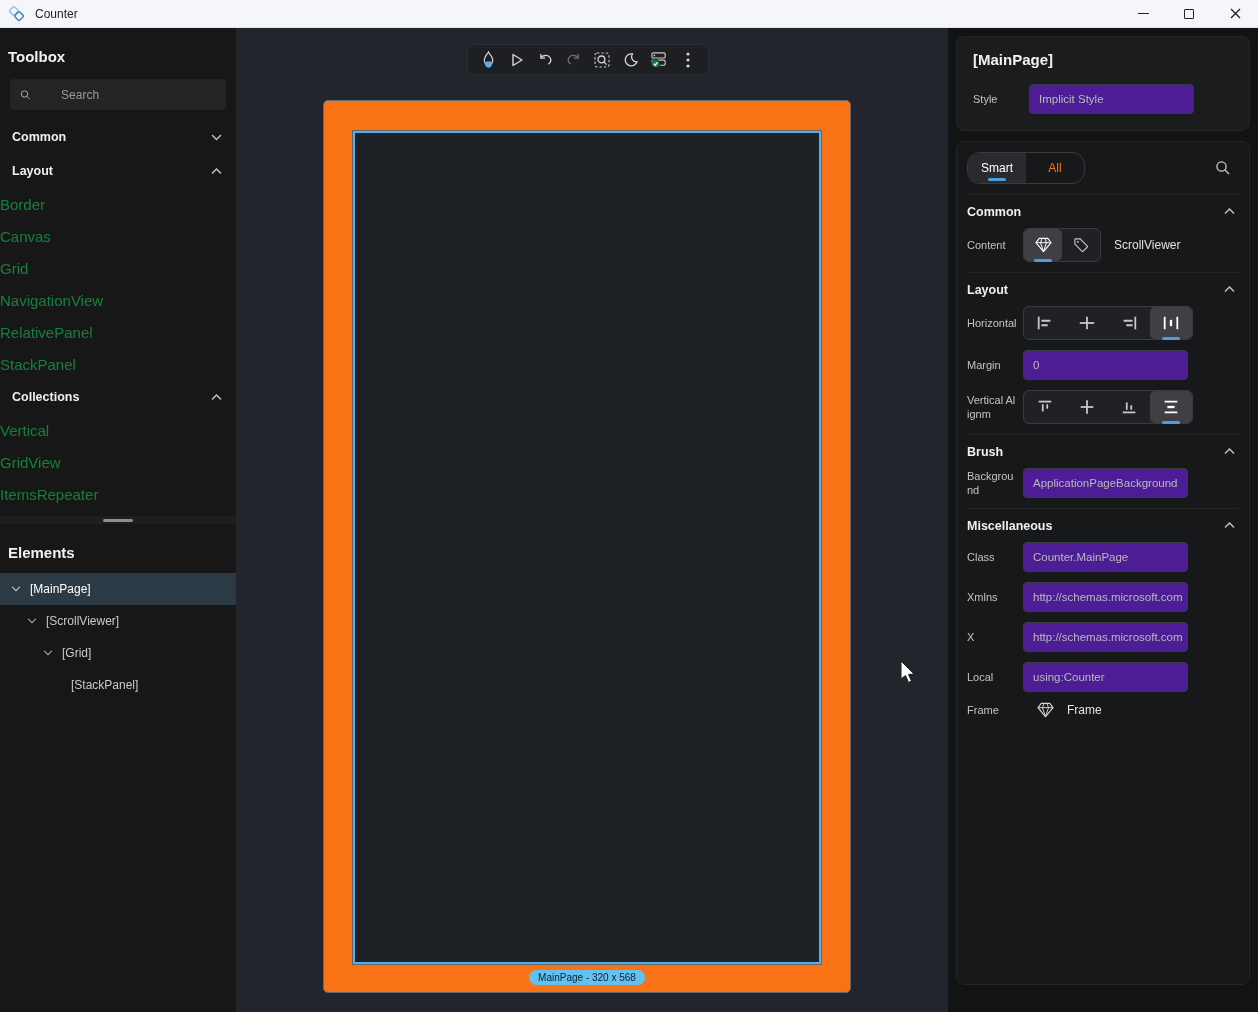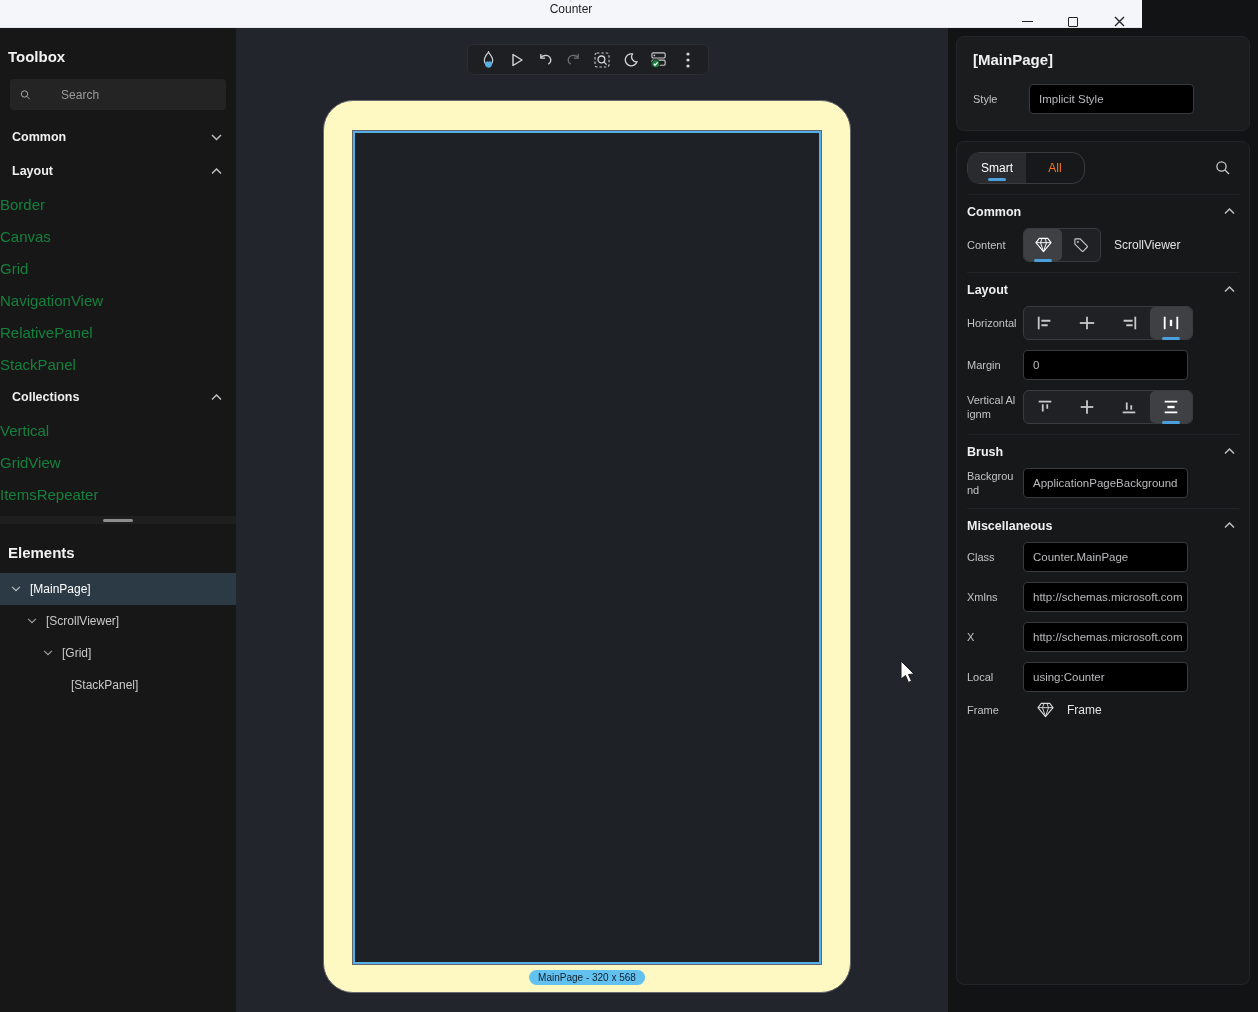--- a/index.html
+++ b/index.html
@@ -1,21 +1,21 @@
 <!DOCTYPE html>
 <html><head>
 <meta charset="utf-8">
 <style>
   * { margin:0; padding:0; box-sizing:border-box; }
   html,body { width:1258px; height:1012px; overflow:hidden; background:#121315;
     font-family:"Liberation Sans", sans-serif; -webkit-font-smoothing:antialiased; }
 
   
-  .titlebar { position:absolute; left:0; top:0; width:1142px; height:28px;
-    background:#f4f6f9; display:flex; align-items:center; border-bottom:1px solid #e2e5e9;flex-direction:column; }
+  .titlebar { position:absolute; left:0; top:0; width:1258px; height:28px;
+    background:#f4f6f9; display:flex; align-items:center; border-bottom:1px solid #e2e5e9; }
   .titlebar .logo { width:17px; height:17px; margin:0 10px 0 8px; }
   .titlebar .app-title { font-size:12px; color:#1f1f1f; }
   .win-controls { margin-left:auto; display:flex; height:100%; }
   .win-btn { width:46px; height:100%; display:flex; align-items:center; justify-content:center; cursor:default; }
   .glyph-min { width:11px; height:0; border-top:1.4px solid #222; }
   .glyph-max { width:10px; height:10px; border:1.4px solid #222; border-radius:1px; }
 
   
   .app { position:absolute; left:0; top:28px; width:1258px; height:984px; display:flex; }
   .sidebar { width:236px; height:100%; background:#171717; color:#d6d6d6; flex:none;
@@ -47,37 +47,37 @@
   .tree-row.d2 { padding-left:43px; }
   .tree-row.d3 { padding-left:71px; }
 
   
   .float-toolbar { position:absolute; left:231px; top:16px; width:242px; height:31px;
     background:#1d1f23; border:1px solid #2b2e33; border-radius:7px; display:flex;
     align-items:center; justify-content:space-around; padding:0 6px; }
   .tb-btn { width:26px; height:26px; display:flex; align-items:center; justify-content:center;
     border-radius:4px; cursor:default; }
   .phone { position:absolute; left:87px; top:72px; width:528px; height:893px;
-    border:1.5px solid #66696d; border-radius:30px; background:#fef9c3; }
+    border:1.5px solid #66696d; border-radius:5px; background:#f97316; }
   .page { position:absolute; left:28px; top:29px; width:470px; height:835px;
     background:#1e2125; border:1px solid #63676c; box-shadow:inset 0 0 0 2px #55b0e8; }
   .page-badge { position:absolute; left:50%; top:869px; transform:translateX(-50%);
     background:#63c1f0; color:#10202c; font-size:10px; padding:2px 9px; border-radius:9px;
     white-space:nowrap; }
   .cursor { position:absolute; left:664px; top:632px; }
 
   
   .card { background:#1b1c1e; border:1px solid #242528; border-radius:8px; }
   .card.head { padding:14px 16px 16px 16px; margin-bottom:10px; }
   .card.props { background:#17181a; height:844px; padding:10px 10px 0 10px; }
   .insp-title { font-size:15px; font-weight:bold; color:#f2f2f2; margin-bottom:16px; }
   .prop-row { display:flex; align-items:center; margin-bottom:10px; }
   .prop-label { width:56px; flex:none; font-size:11px; color:#c3c3c3; line-height:1.3;
     word-break:break-all; padding-right:6px; }
-  .field { width:165px; height:30px; background:#000000; border:1px solid #3a3b3e;
+  .field { width:165px; height:30px; background:#4c1d95; border:1px solid #3a3b3e;
     border-radius:4px; color:#b9babd; font-size:11.5px; display:flex; align-items:center;
     padding:0 9px; overflow:hidden; white-space:nowrap; }
   .tabs-row { display:flex; align-items:center; margin-bottom:10px; }
   .tabgroup { display:flex; border:1px solid #3a3b3e; border-radius:13px; overflow:hidden; height:32px; }
   .tab { width:58px; display:flex; align-items:center; justify-content:center;
     font-size:12px; color:#f97316; position:relative; cursor:default; }
   .tab.active { background:#2a2b2e; color:#fff; }
   .tab.active::after { content:""; position:absolute; bottom:2px; left:50%; transform:translateX(-50%);
     width:18px; height:3px; border-radius:2px; background:#4ba0dc; }
   .tabs-row .spacer { flex:1; }

